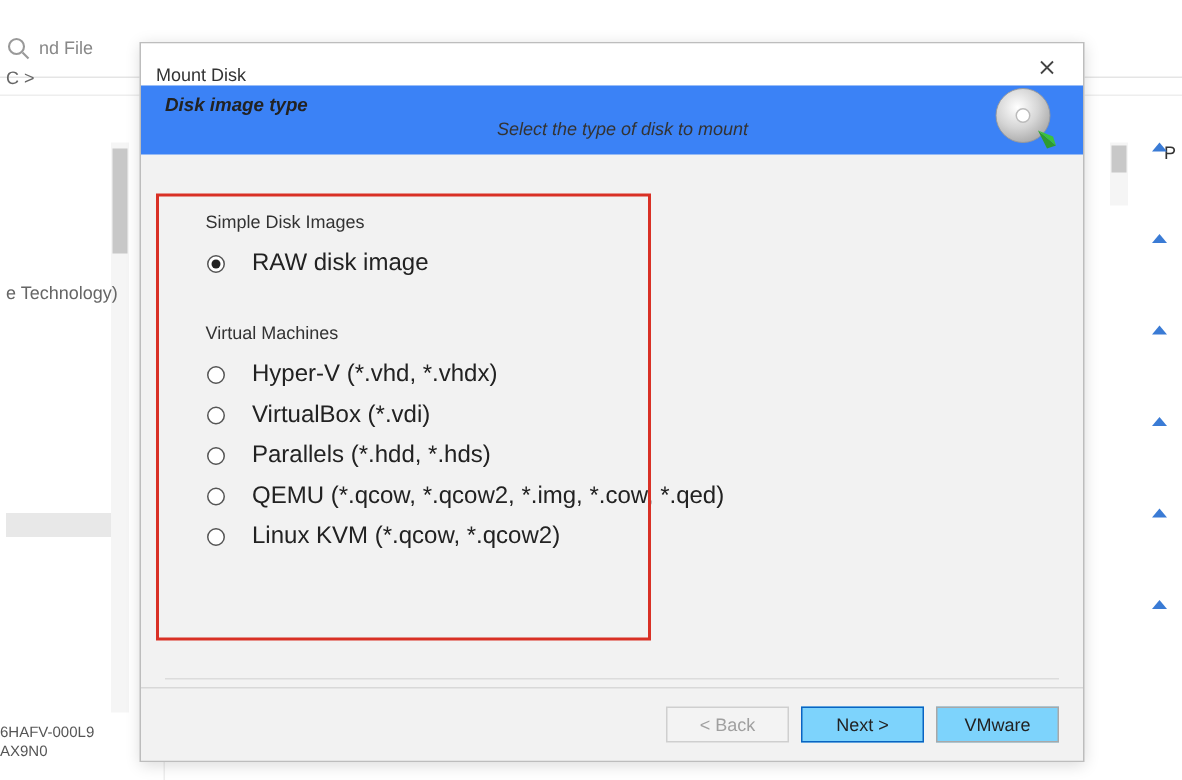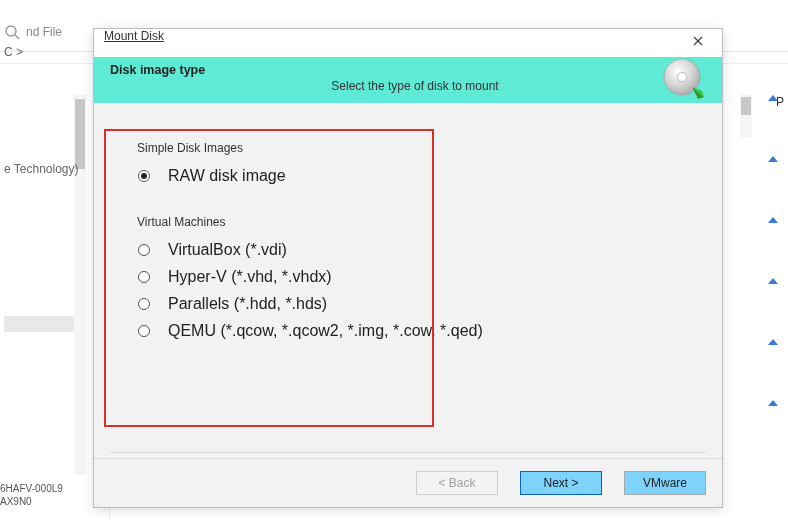--- a/index.html
+++ b/index.html
@@ -41,21 +41,21 @@
     border-bottom: 1px solid #eee;
   }
   .bg-left {
     position: absolute;
     left: 0; top: 64px; bottom: 0; width: 110px;
     border-right: 1px solid #eee;
     padding: 8px 4px;
     color: #666;
   }
   .bg-left .item-tech {
-    margin-top: 90px;
+    margin-top: 116px;
     white-space: nowrap;
   }
   .bg-left .item-sel {
     margin-top: 140px;
     width: 70px; height: 16px;
     background: #e8e8e8;
   }
   .bg-disklabel {
     position: absolute;
     left: 0; bottom: 12px;
@@ -100,38 +100,38 @@
     position: absolute;
     left: 93px; top: 28px;
     width: 630px; height: 480px;
     background: #f2f2f2;
     border: 1px solid #bdbdbd;
     box-shadow: 0 2px 10px rgba(0,0,0,0.15);
     display: flex; flex-direction: column;
   }
   .titlebar {
     height: 28px;
-    display: flex; align-items: flex-start;
+    display: flex; align-items: flex-end;
     padding: 0 6px 0 10px;
     background: #fff;
     font-size: 12px;
     color: #333;
-    text-decoration: underline;
   }
   .titlebar .spacer { flex: 1; }
   .close-btn {
     width: 36px; height: 24px;
     display: flex; align-items: center; justify-content: center;
     color: #444; font-size: 14px;
   }
 
   .header {
     padding: 6px 16px 10px 16px;
-    background: #5eead4;
+    background: #3b82f6;
     position: relative;
+    font-style: italic;
   }
   .header .title { font-weight: 600; font-size: 12.5px; }
   .header .subtitle { margin-top: 2px; font-size: 12px; margin-left: 14px; color: #333; text-align: center; }
   .header .disc-icon {
     position: absolute;
     right: 16px; top: 0px;
     width: 44px; height: 44px;
   }
 
   .content {
@@ -172,21 +172,21 @@
   .radio.checked::after {
     content: "";
     width: 6px; height: 6px;
     background: #222;
     border-radius: 50%;
   }
 
   .footer {
     border-top: 1px solid #d8d8d8;
     padding: 12px 16px;
-    display: flex; justify-content: flex-end; gap: 22px;
+    display: flex; justify-content: flex-end; gap: 8px;
     background: #f2f2f2;
   }
   .btn {
     min-width: 82px; height: 24px;
     border: 1px solid #a8a8a8;
     background: #7dd3fc;
     font-size: 12px;
     display: inline-flex; align-items: center; justify-content: center;
     padding: 0 10px;
   }
@@ -286,33 +286,37 @@
 
     <div class="group-label first">Simple Disk Images</div>
     <label class="radio-row">
       <span class="radio checked"></span>
       <span>RAW disk image</span>
     </label>
 
     <div class="group-label second">Virtual Machines</div>
     <label class="radio-row">
       <span class="radio"></span>
+      <span>Hyper-V (*.vhd, *.vhdx)</span>
+    </label>
+    <label class="radio-row">
+      <span class="radio"></span>
       <span>VirtualBox (*.vdi)</span>
     </label>
     <label class="radio-row">
       <span class="radio"></span>
-      <span>Hyper-V (*.vhd, *.vhdx)</span>
-    </label>
-    <label class="radio-row">
-      <span class="radio"></span>
       <span>Parallels (*.hdd, *.hds)</span>
     </label>
     <label class="radio-row">
       <span class="radio"></span>
       <span>QEMU (*.qcow, *.qcow2, *.img, *.cow, *.qed)</span>
+    </label>
+    <label class="radio-row">
+      <span class="radio"></span>
+      <span>Linux KVM (*.qcow, *.qcow2)</span>
     </label>
   </div>
 
   <div class="hr-inner"></div>
 
   <div class="footer">
     <div class="btn disabled">&lt; Back</div>
     <div class="btn primary">Next &gt;</div>
     <div class="btn">VMware</div>
   </div>

